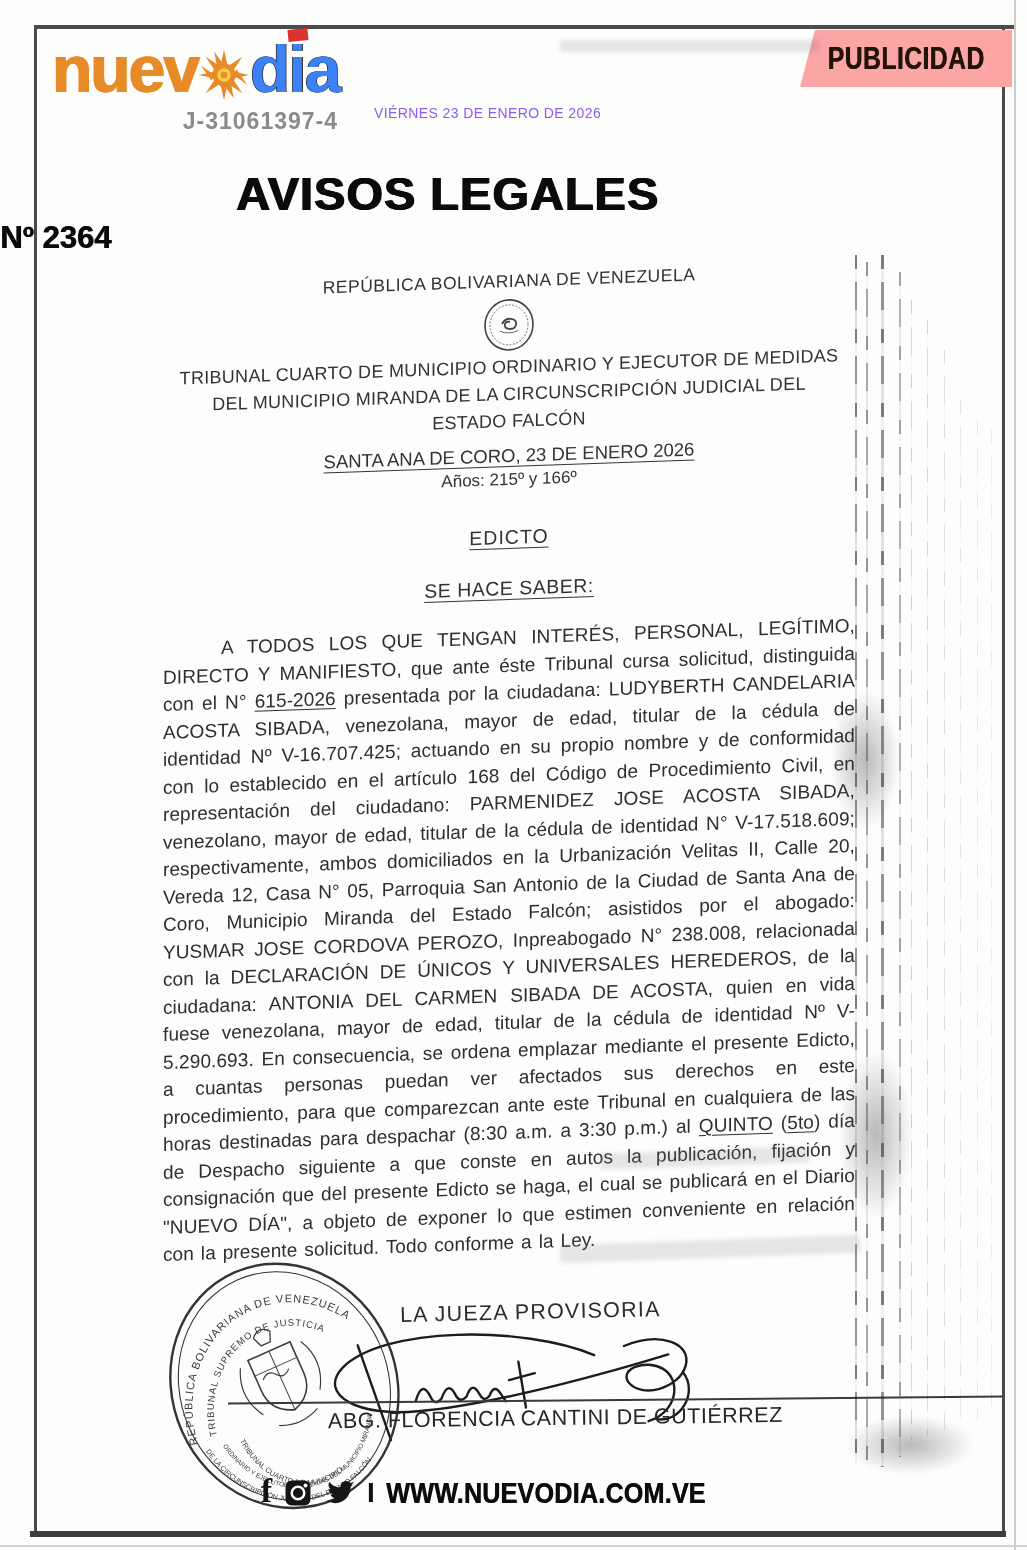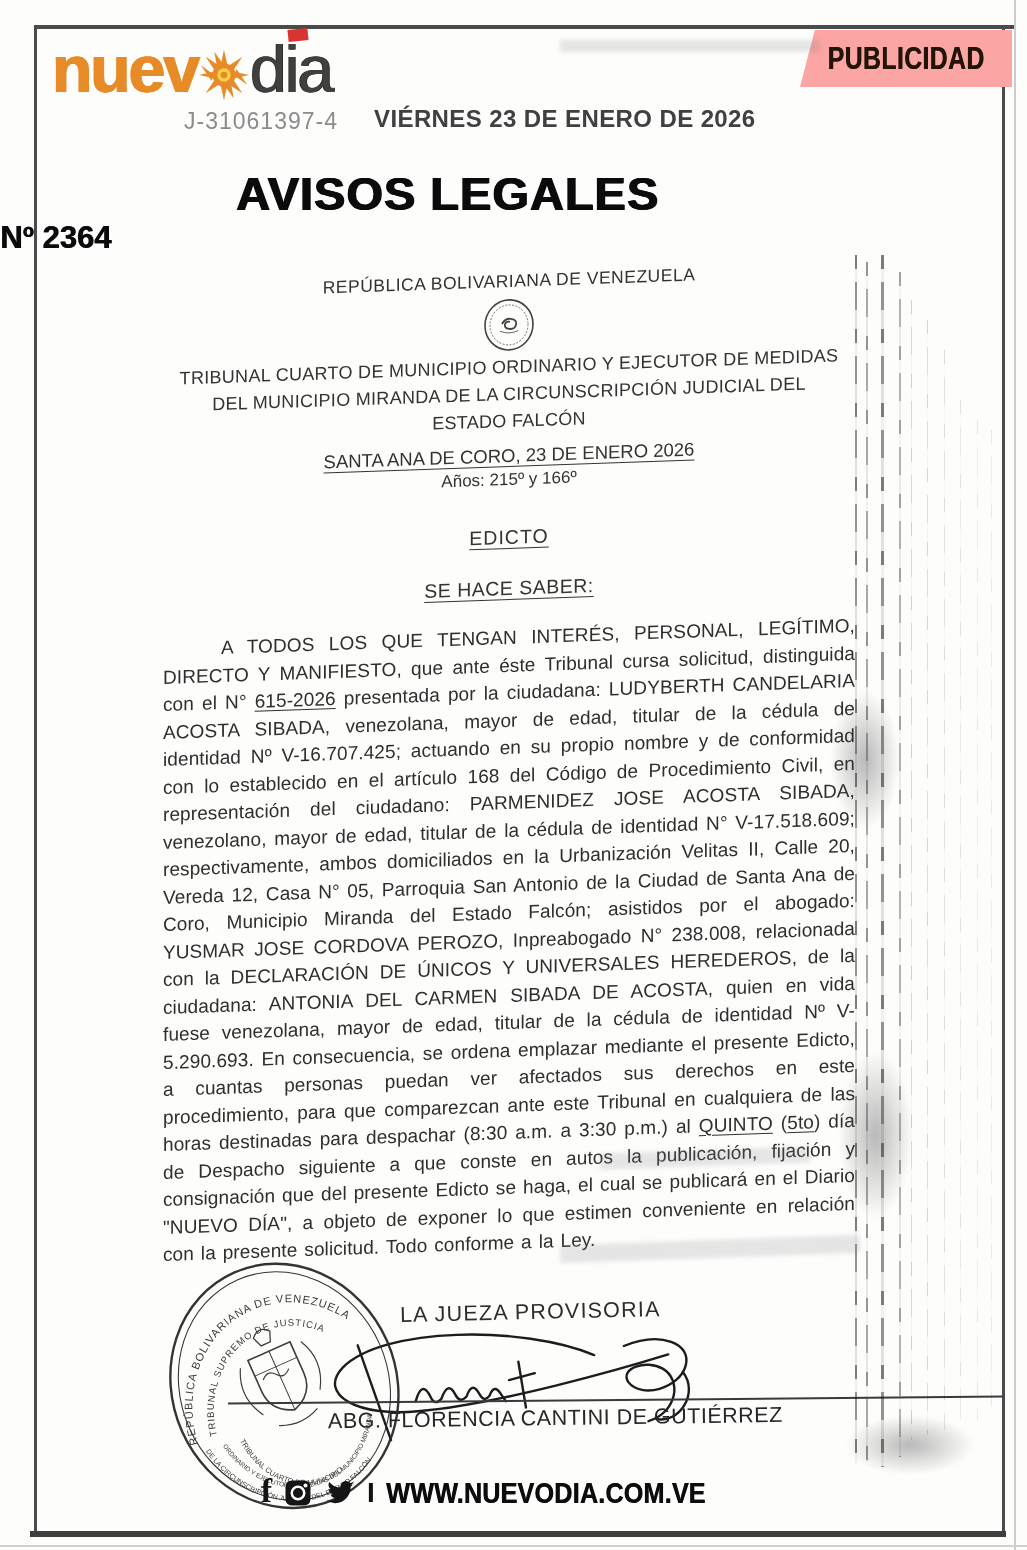--- a/index.html
+++ b/index.html
@@ -14,27 +14,27 @@
   .b-bottom-faint{position:absolute;left:0;top:1545px;width:1027px;height:2px;background:#d0d0d0;}
 
   
   .publicidad{position:absolute;left:800px;top:30px;width:212px;height:57px;background:#fca5a5;
     clip-path:polygon(7% 0,100% 0,100% 100%,0 100%);display:flex;align-items:center;justify-content:center;}
   .publicidad span{font-weight:bold;font-size:31px;color:#221507;letter-spacing:0.5px;
     transform:scaleX(0.8);text-shadow:0.5px 0 0 #221507;}
   .logo{position:absolute;left:52px;top:36px;display:flex;align-items:flex-end;line-height:1;justify-content:space-between;}
   .logo .w1{font-size:66px;font-weight:bold;color:#E78B28;letter-spacing:-2px;
     text-shadow:0.8px 0 0 #E78B28,-0.8px 0 0 #E78B28;}
-  .logo .w2{position:relative;font-size:66px;font-weight:normal;color:#404040;letter-spacing:-2px;
+  .logo .w2{position:relative;font-size:66px;font-weight:bold;color:#3b82f6;letter-spacing:-2px;
     text-shadow:0.8px 0 0 #2e2b27,-0.8px 0 0 #2e2b27;}
   .logo .accent{position:absolute;left:38px;top:-7px;width:20px;height:12px;background:#D93430;transform:rotate(-6deg);}
   .logo .sun{width:58px;height:58px;margin:0 -3px -2px -3px;}
   .regnum{position:absolute;left:140px;top:108px;width:198px;text-align:right;
-    font-size:23px;font-weight:normal;color:#8b8b8b;letter-spacing:1px;}
-  .dateline{position:absolute;left:374px;top:105px;font-size:24px;font-weight:bold;color:#404040;letter-spacing:0.4px;}
+    font-size:23px;font-weight:bold;color:#8b8b8b;letter-spacing:1px;}
+  .dateline{position:absolute;left:374px;top:105px;font-size:14px;font-weight:normal;color:#8b5cf6;letter-spacing:0.4px;}
 
   
   .title{position:absolute;left:0;top:166px;width:895px;text-align:center;font-size:47px;font-weight:bold;
     color:#0b0b0b;letter-spacing:1px;text-shadow:1px 0 0 #0b0b0b,-0.5px 0 0 #0b0b0b;}
   .subtitle{position:absolute;left:0;top:220px;width:1027px;font-size:31px;font-weight:bold;
     color:#0b0b0b;text-shadow:0.7px 0 0 #0b0b0b;}
 
   
   .edict{position:absolute;left:163px;top:283px;width:692px;transform:skewY(-2deg);transform-origin:0 0;color:#2b2b2b;}
   .center{text-align:center;}

